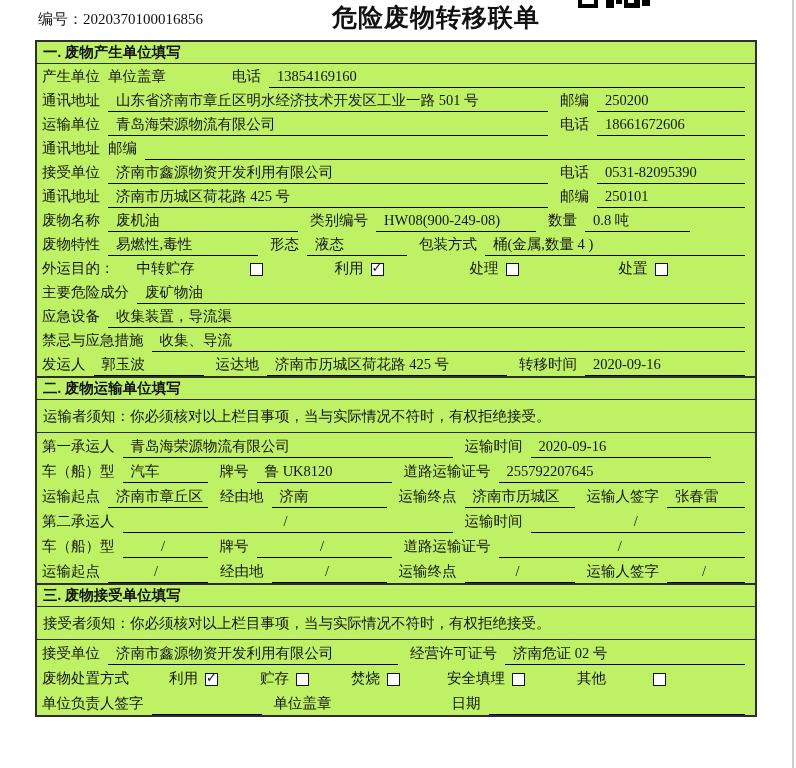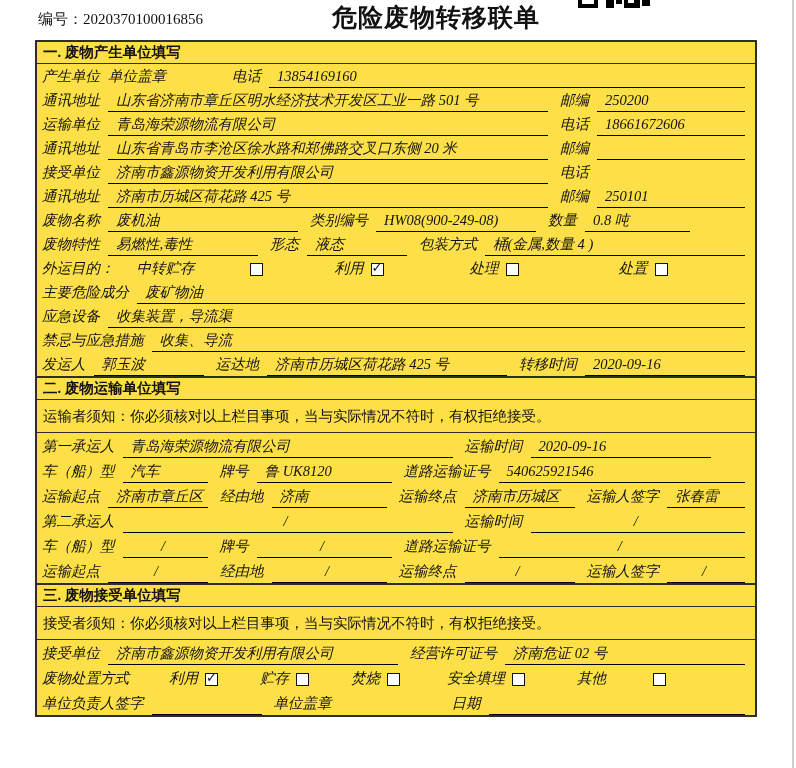--- a/index.html
+++ b/index.html
@@ -7,25 +7,25 @@
     width:796px;height:768px;background:#ffffff;overflow:hidden;position:relative;
     font-family:"Liberation Serif","DejaVu Serif",serif;color:#121212;
   }
   .doc-no{position:absolute;left:38px;top:10px;font-size:15px;white-space:nowrap;}
   .title{position:absolute;left:332px;top:1px;font-size:25px;font-weight:700;letter-spacing:1px;white-space:nowrap;}
   .qr{position:absolute;left:578px;top:0;width:74px;height:9px;}
   .qr div{position:absolute;background:#000;top:0;}
   .qr .w{background:#fff;}
   .edge{position:absolute;right:2px;top:0;width:2px;height:768px;background:#cfcfcf;}
   .form{position:absolute;left:35px;top:40px;width:722px;}
-  .section{border:2px solid #2e2e2e;background:#fde047;}
+  .section{border:2px solid #2e2e2e;background:#bef264;}
   .section + .section{margin-top:-2px;}
   .sec-title{height:21px;line-height:21px;font-weight:700;font-size:14.5px;padding-left:6px;border-bottom:1.5px solid #2e2e2e;}
   .notice{height:32px;line-height:32px;font-size:14.5px;padding-left:6px;border-bottom:1.5px solid #2e2e2e;white-space:nowrap;}
-  .row{display:flex;align-items:flex-end;height:24px;padding:0 6px 0 5px;font-size:14.5px;font-style:italic;}
+  .row{display:flex;align-items:flex-end;height:24px;padding:0 6px 0 5px;font-size:14.5px;}
   .section:nth-child(2) .row,.section:nth-child(3) .row{height:25px;}
   .lbl{line-height:17px;padding-bottom:3px;white-space:nowrap;margin-right:8px;}
   .plain{line-height:17px;padding-bottom:3px;white-space:nowrap;}
   .val{
     line-height:17px;padding:0 4px 2px 8px;border-bottom:1px solid #000;
     white-space:nowrap;margin-right:12px;box-sizing:border-box;min-height:20px;
   }
   .val.ctr{text-align:center;padding-left:0;}
   .spc{display:inline-block;height:1px;}
   .cb{display:flex;align-items:flex-end;}
@@ -73,28 +73,28 @@
         <span class="val" style="flex: 1 1 auto; margin-right: 4px;">250200</span>
       </div>
       <div class="row">
         <span class="lbl">运输单位</span>
         <span class="val" style="width: 440px;">青岛海荣源物流有限公司</span>
         <span class="lbl">电话</span>
         <span class="val" style="flex: 1 1 auto; margin-right: 4px;">18661672606</span>
       </div>
       <div class="row">
         <span class="lbl">通讯地址</span>
-        <span class="val" style="width: 440px;">山东省青岛市李沧区徐水路和郑佛路交叉口东侧 20 米</span>
         <span class="lbl">邮编</span>
         <span class="val" style="flex: 1 1 auto; margin-right: 4px;"></span>
       </div>
       <div class="row">
         <span class="lbl">接受单位</span>
         <span class="val" style="width: 440px;">济南市鑫源物资开发利用有限公司</span>
         <span class="lbl">电话</span>
+        <span class="val" style="flex: 1 1 auto; margin-right: 4px;">0531-82095390</span>
       </div>
       <div class="row">
         <span class="lbl">通讯地址</span>
         <span class="val" style="width: 440px;">济南市历城区荷花路 425 号</span>
         <span class="lbl">邮编</span>
         <span class="val" style="flex: 1 1 auto; margin-right: 4px;">250101</span>
       </div>
       <div class="row">
         <span class="lbl">废物名称</span>
         <span class="val" style="width: 190px;">废机油</span>
@@ -159,21 +159,21 @@
         <span class="val" style="width: 330px;">青岛海荣源物流有限公司</span>
         <span class="lbl">运输时间</span>
         <span class="val" style="width: 180px;">2020-09-16</span>
       </div>
       <div class="row">
         <span class="lbl">车（船）型</span>
         <span class="val" style="width: 85px;">汽车</span>
         <span class="lbl">牌号</span>
         <span class="val" style="width: 135px;">鲁 UK8120</span>
         <span class="lbl">道路运输证号</span>
-        <span class="val" style="flex: 1 1 auto; margin-right: 4px;">540625921546</span>
+        <span class="val" style="flex: 1 1 auto; margin-right: 4px;">255792207645</span>
       </div>
       <div class="row">
         <span class="lbl">运输起点</span>
         <span class="val" style="width: 100px;">济南市章丘区</span>
         <span class="lbl">经由地</span>
         <span class="val" style="width: 115px;">济南</span>
         <span class="lbl">运输终点</span>
         <span class="val" style="width: 110px;">济南市历城区</span>
         <span class="lbl">运输人签字</span>
         <span class="val" style="flex: 1 1 auto; margin-right: 4px;">张春雷</span>

